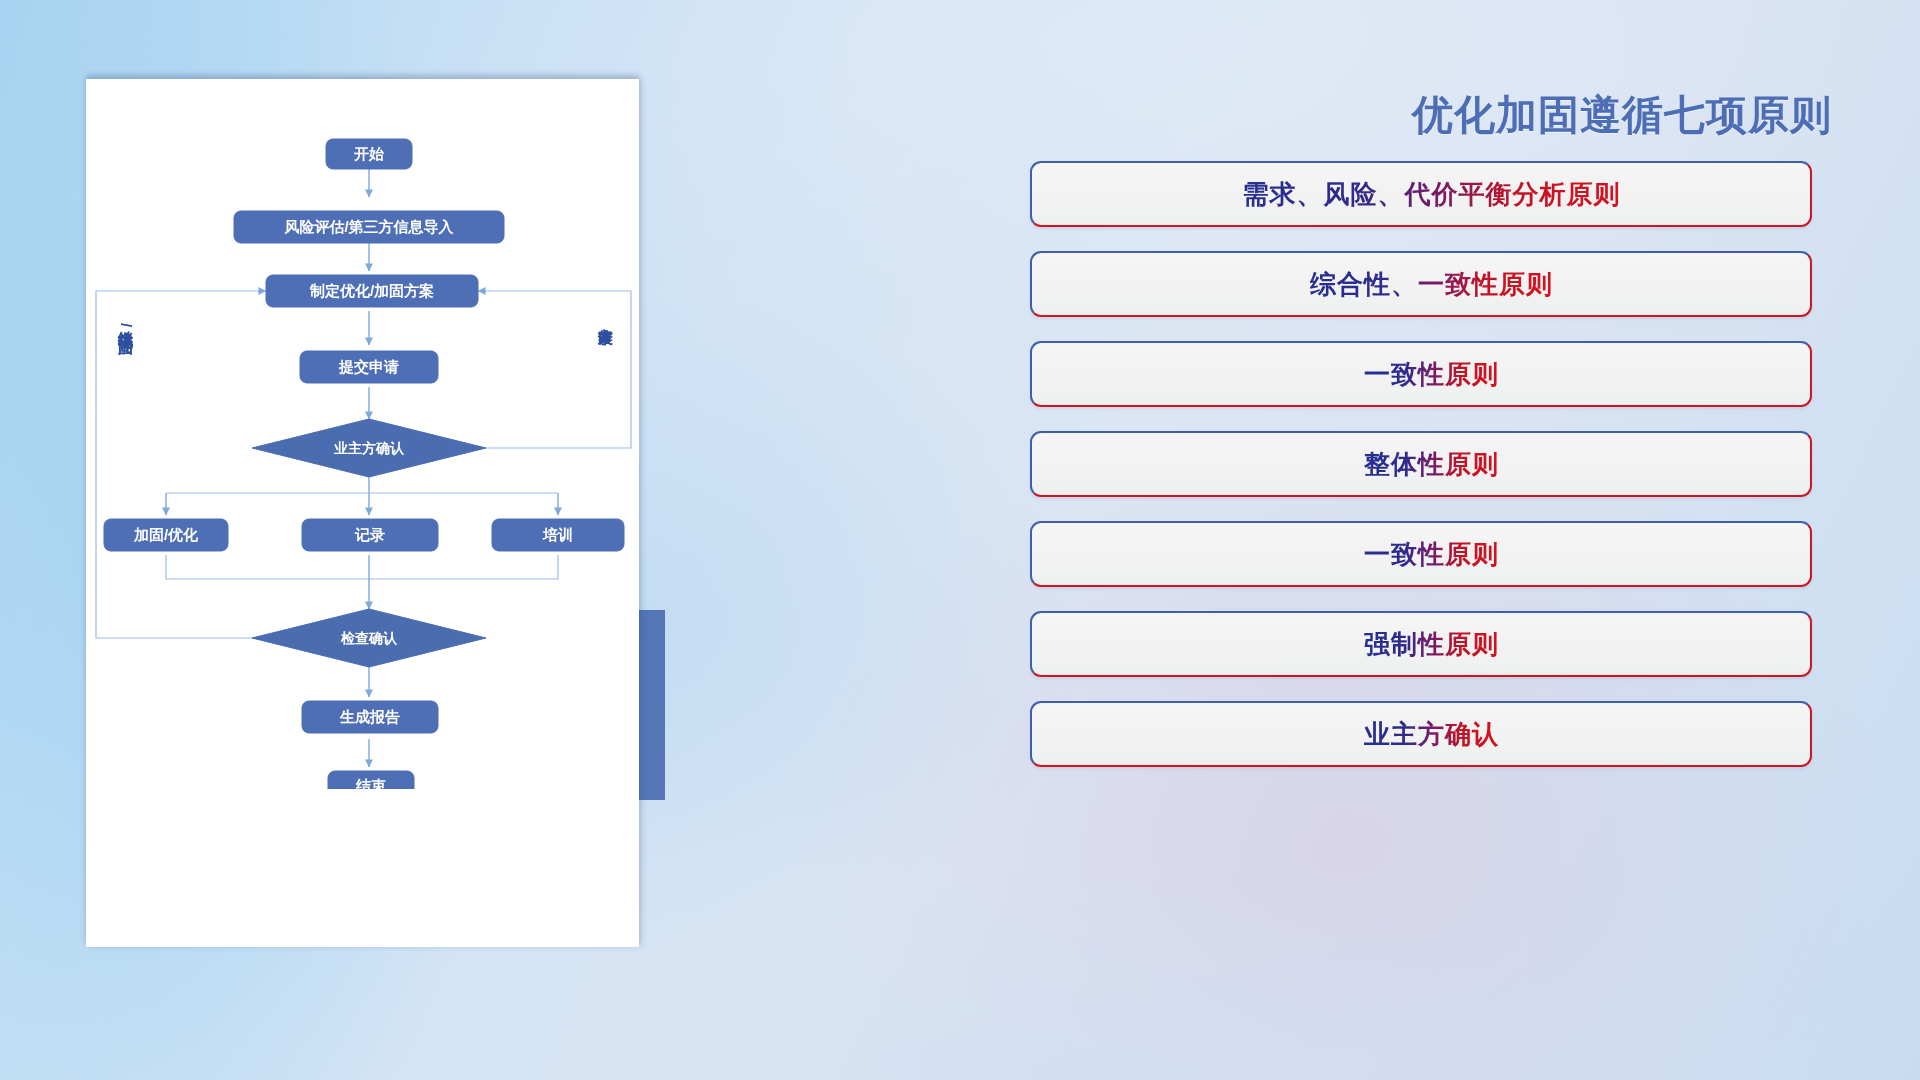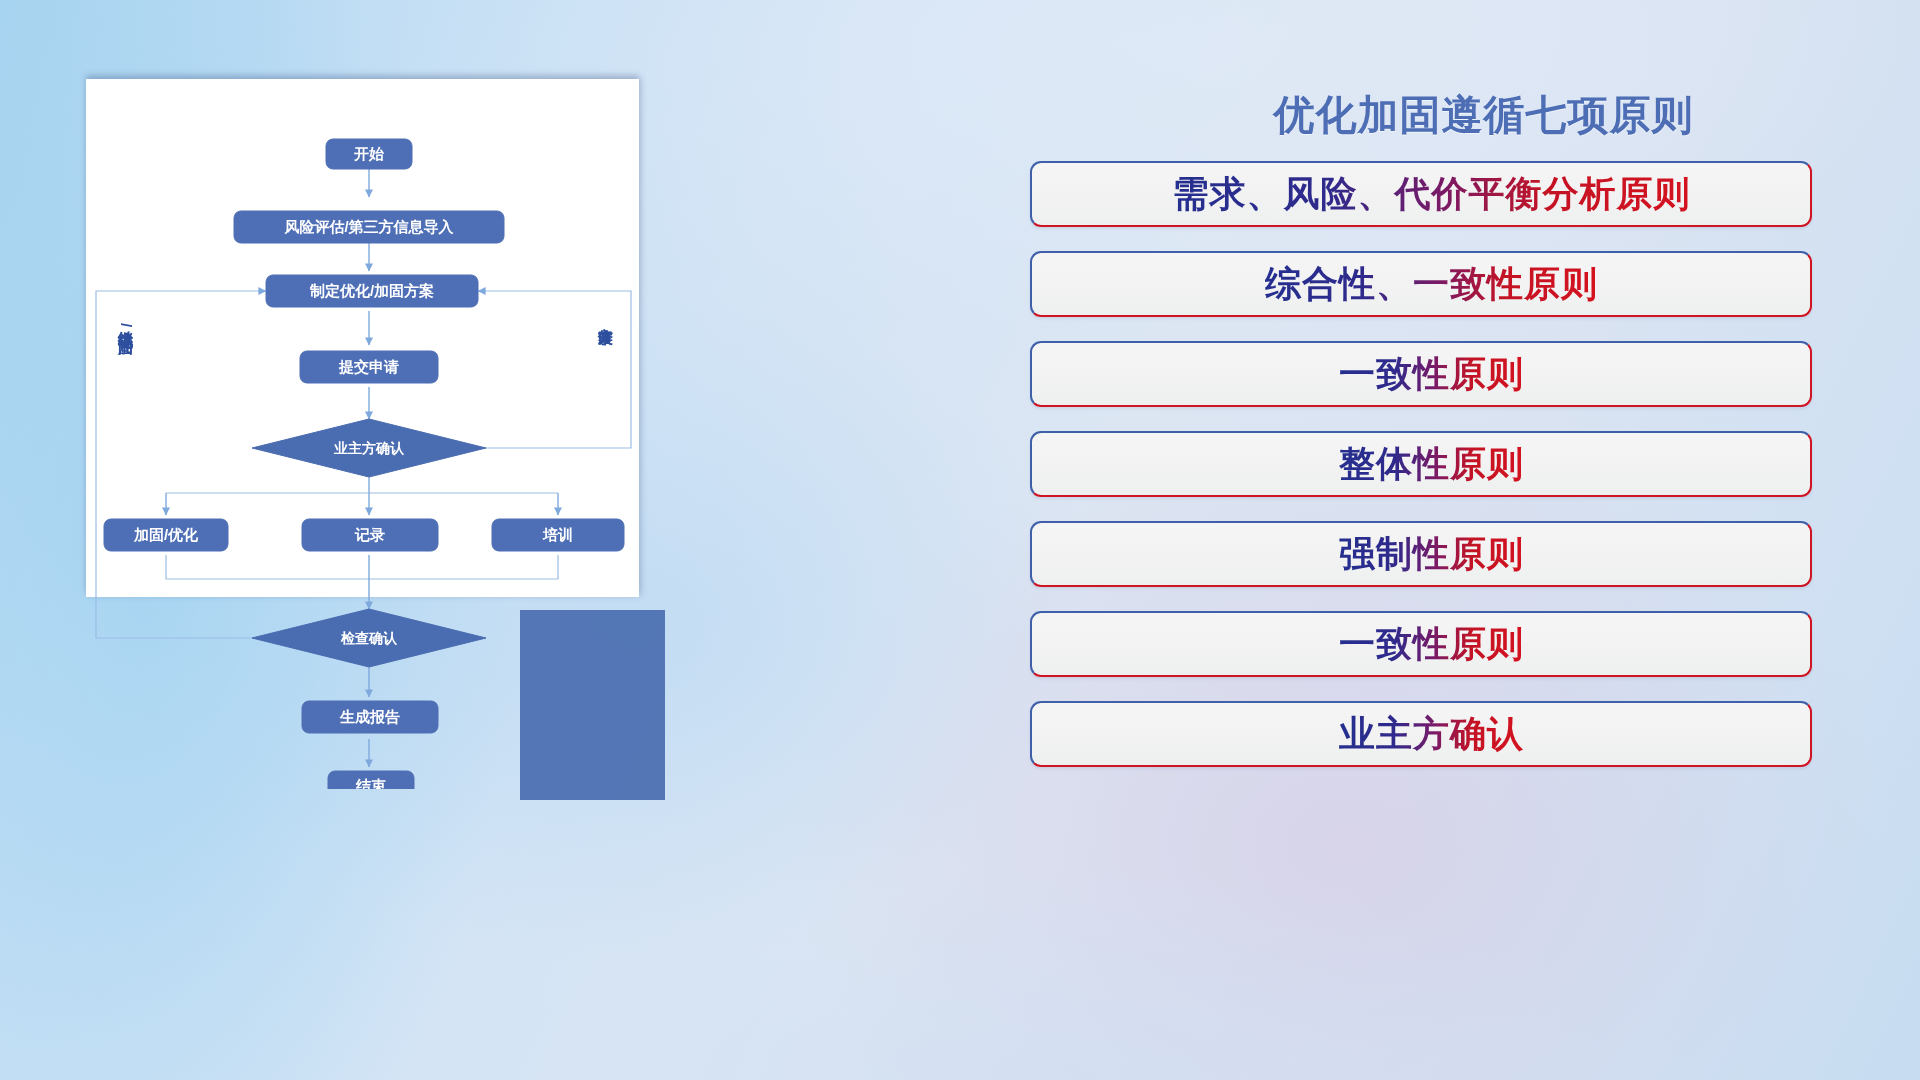--- a/index.html
+++ b/index.html
@@ -41,21 +41,21 @@
     width: 145px;
     height: 190px;
     background: #4a6cb0;
     opacity: 0.92;
   }
   #flow-card {
     position: absolute;
     left: 86px;
     top: 79px;
     width: 553px;
-    height: 518px;
+    height: 868px;
     background: #ffffff;
     box-shadow: 0 -4px 6px rgba(60,80,130,0.28), 3px 0 6px rgba(60,80,130,0.12);
   }
   #flow-svg {
     position: absolute;
     left: 0;
     top: 0;
     width: 553px;
     height: 710px;
   }
@@ -99,21 +99,21 @@
     left: 1020px;
     top: 78px;
     width: 812px;
     height: 940px;
   }
   #principles-title {
     font-size: 41px;
     font-weight: bold;
     color: #4d6db4;
     letter-spacing: 1px;
-    text-align: center;
+    text-align: right;
     margin: 0 0 18px 115px;
     padding-top: 10px;
     text-shadow: 0 1px 0 rgba(255,255,255,0.55);
   }
   #principle-list {
     margin-top: 6px;
   }
   .principle-card {
     position: relative;
     height: 66px;
@@ -136,21 +136,21 @@
     inset: -2px;
     border-radius: 11px;
     pointer-events: none;
     border: 2px solid transparent;
     border-image: linear-gradient(128deg, #3f5fa8 0%, #3f5fa8 36%, #8a2f74 52%, #cf1423 68%, #cf1423 100%) 1;
     -webkit-mask: linear-gradient(#000 0 0);
     mask: linear-gradient(#000 0 0);
     display: none;
   }
   .principle-text {
-    font-size: 36px;
+    font-size: 26px;
     font-weight: bold;
     background: linear-gradient(90deg, #252f8f 0%, #2f2a8c 30%, #7a1a66 52%, #c41324 72%, #d4121f 100%);
     -webkit-background-clip: text;
     background-clip: text;
     color: transparent;
     -webkit-text-fill-color: transparent;
     white-space: nowrap;
     letter-spacing: 1px;
     margin-left: 21px;
   }
@@ -248,22 +248,22 @@
     <div class="principle-card">
       <span class="principle-text">综合性、一致性原则</span>
     </div>
     <div class="principle-card">
       <span class="principle-text">一致性原则</span>
     </div>
     <div class="principle-card">
       <span class="principle-text">整体性原则</span>
     </div>
     <div class="principle-card">
+      <span class="principle-text">一致性原则</span>
+    </div>
+    <div class="principle-card">
       <span class="principle-text">强制性原则</span>
-    </div>
-    <div class="principle-card">
-      <span class="principle-text">一致性原则</span>
     </div>
     <div class="principle-card">
       <span class="principle-text">业主方确认</span>
     </div>
   </div>
 </div>
 
 </body></html>

